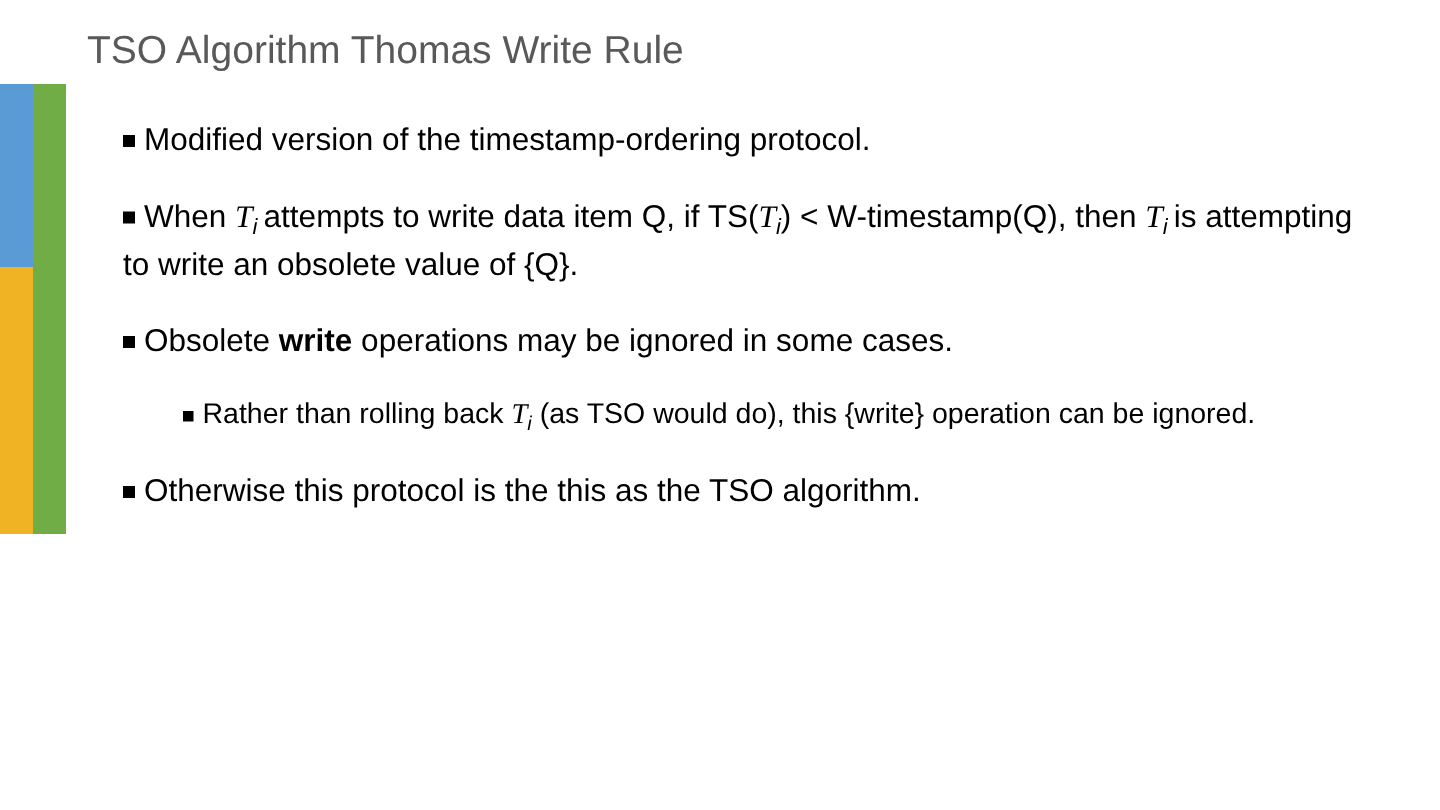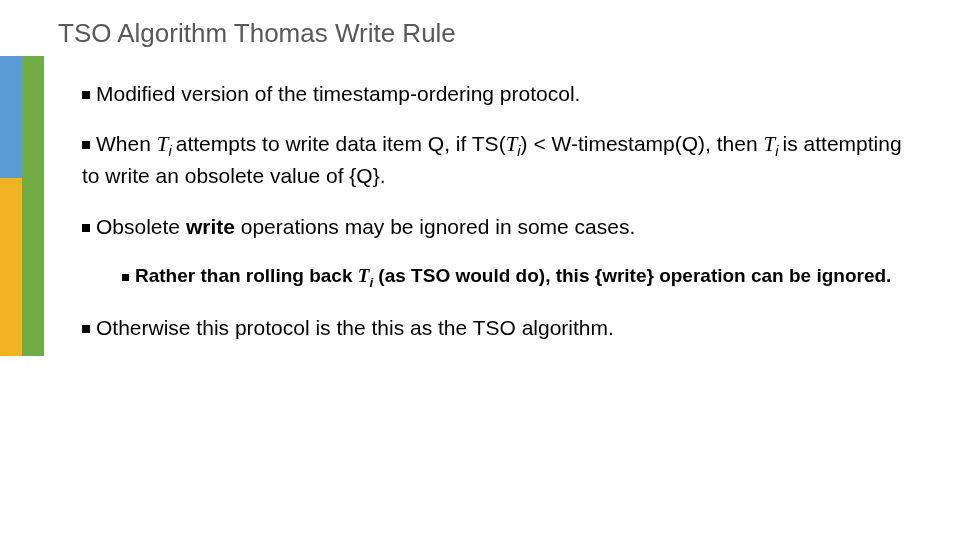--- a/index.html
+++ b/index.html
@@ -56,21 +56,20 @@
   }
   .content .b1 {
     font-size: 21px;
     line-height: 1.35;
     margin-bottom: 22px;
   }
   .content .b2 {
     font-size: 19px;
     line-height: 1.35;
     margin: 0 0 22px 40px;
-    font-weight: bold;
   }
   .sq {
     display: inline-block;
     width: 8px;
     height: 8px;
     vertical-align: 2px;
     margin-right: 6px;
     background: #000;
   }
   .b2 .sq {

